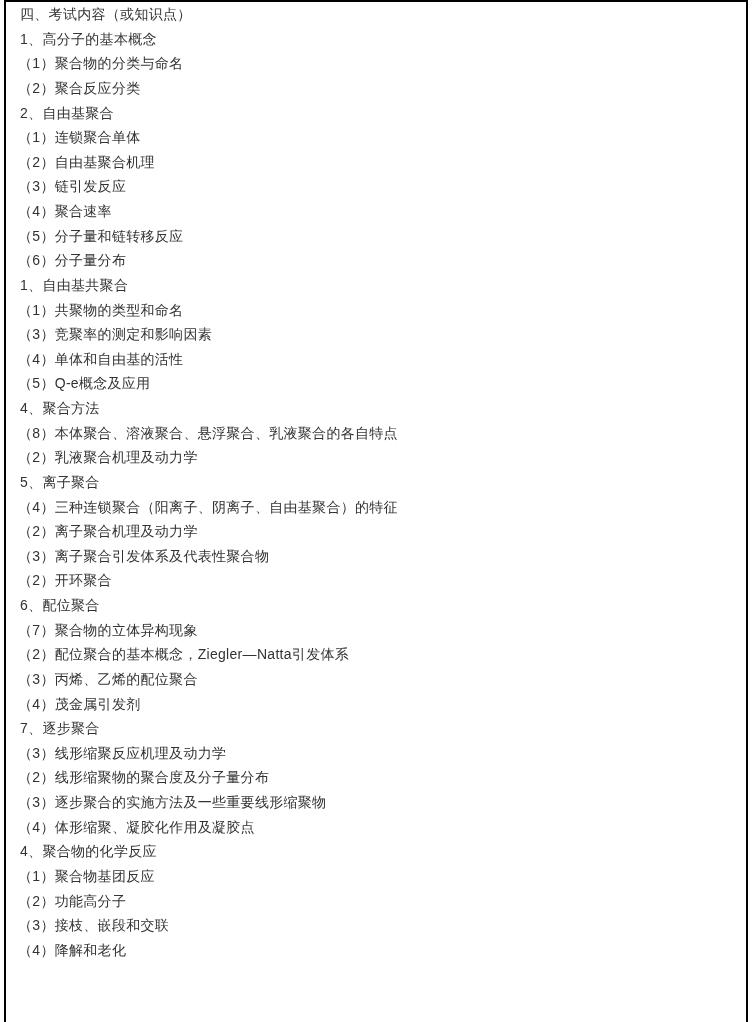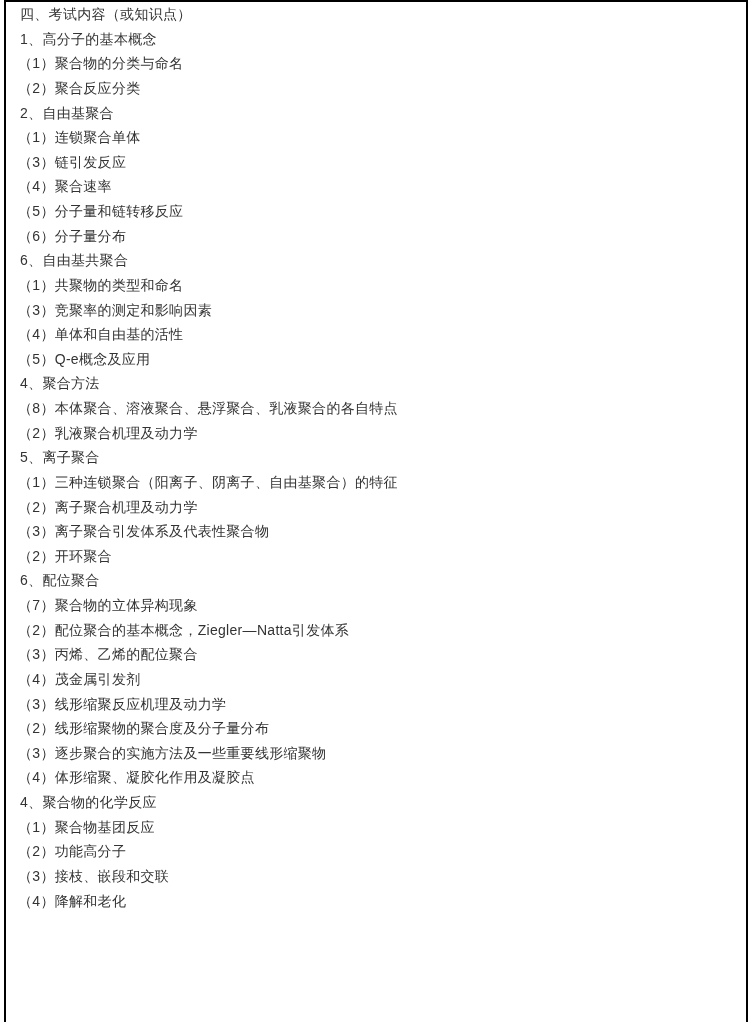--- a/index.html
+++ b/index.html
@@ -41,42 +41,44 @@
 <body>
 
 <div class="doc-frame">
   <div class="line heading">四、考试内容（或知识点）</div>
   <div id="lines">
       <div class="line heading">1、高分子的基本概念</div>
       <div class="line item">（1）聚合物的分类与命名</div>
       <div class="line item">（2）聚合反应分类</div>
       <div class="line heading">2、自由基聚合</div>
       <div class="line item">（1）连锁聚合单体</div>
+      <div class="line item">（2）自由基聚合机理</div>
       <div class="line item">（3）链引发反应</div>
       <div class="line item">（4）聚合速率</div>
       <div class="line item">（5）分子量和链转移反应</div>
       <div class="line item">（6）分子量分布</div>
-      <div class="line heading">6、自由基共聚合</div>
+      <div class="line heading">1、自由基共聚合</div>
       <div class="line item">（1）共聚物的类型和命名</div>
       <div class="line item">（3）竞聚率的测定和影响因素</div>
       <div class="line item">（4）单体和自由基的活性</div>
       <div class="line item">（5）Q-e概念及应用</div>
       <div class="line heading">4、聚合方法</div>
       <div class="line item">（8）本体聚合、溶液聚合、悬浮聚合、乳液聚合的各自特点</div>
       <div class="line item">（2）乳液聚合机理及动力学</div>
       <div class="line heading">5、离子聚合</div>
-      <div class="line item">（1）三种连锁聚合（阳离子、阴离子、自由基聚合）的特征</div>
+      <div class="line item">（4）三种连锁聚合（阳离子、阴离子、自由基聚合）的特征</div>
       <div class="line item">（2）离子聚合机理及动力学</div>
       <div class="line item">（3）离子聚合引发体系及代表性聚合物</div>
       <div class="line item">（2）开环聚合</div>
       <div class="line heading">6、配位聚合</div>
       <div class="line item">（7）聚合物的立体异构现象</div>
       <div class="line item">（2）配位聚合的基本概念，Ziegler—Natta引发体系</div>
       <div class="line item">（3）丙烯、乙烯的配位聚合</div>
       <div class="line item">（4）茂金属引发剂</div>
+      <div class="line heading">7、逐步聚合</div>
       <div class="line item">（3）线形缩聚反应机理及动力学</div>
       <div class="line item">（2）线形缩聚物的聚合度及分子量分布</div>
       <div class="line item">（3）逐步聚合的实施方法及一些重要线形缩聚物</div>
       <div class="line item">（4）体形缩聚、凝胶化作用及凝胶点</div>
       <div class="line heading">4、聚合物的化学反应</div>
       <div class="line item">（1）聚合物基团反应</div>
       <div class="line item">（2）功能高分子</div>
       <div class="line item">（3）接枝、嵌段和交联</div>
       <div class="line item">（4）降解和老化</div>
     </div>

